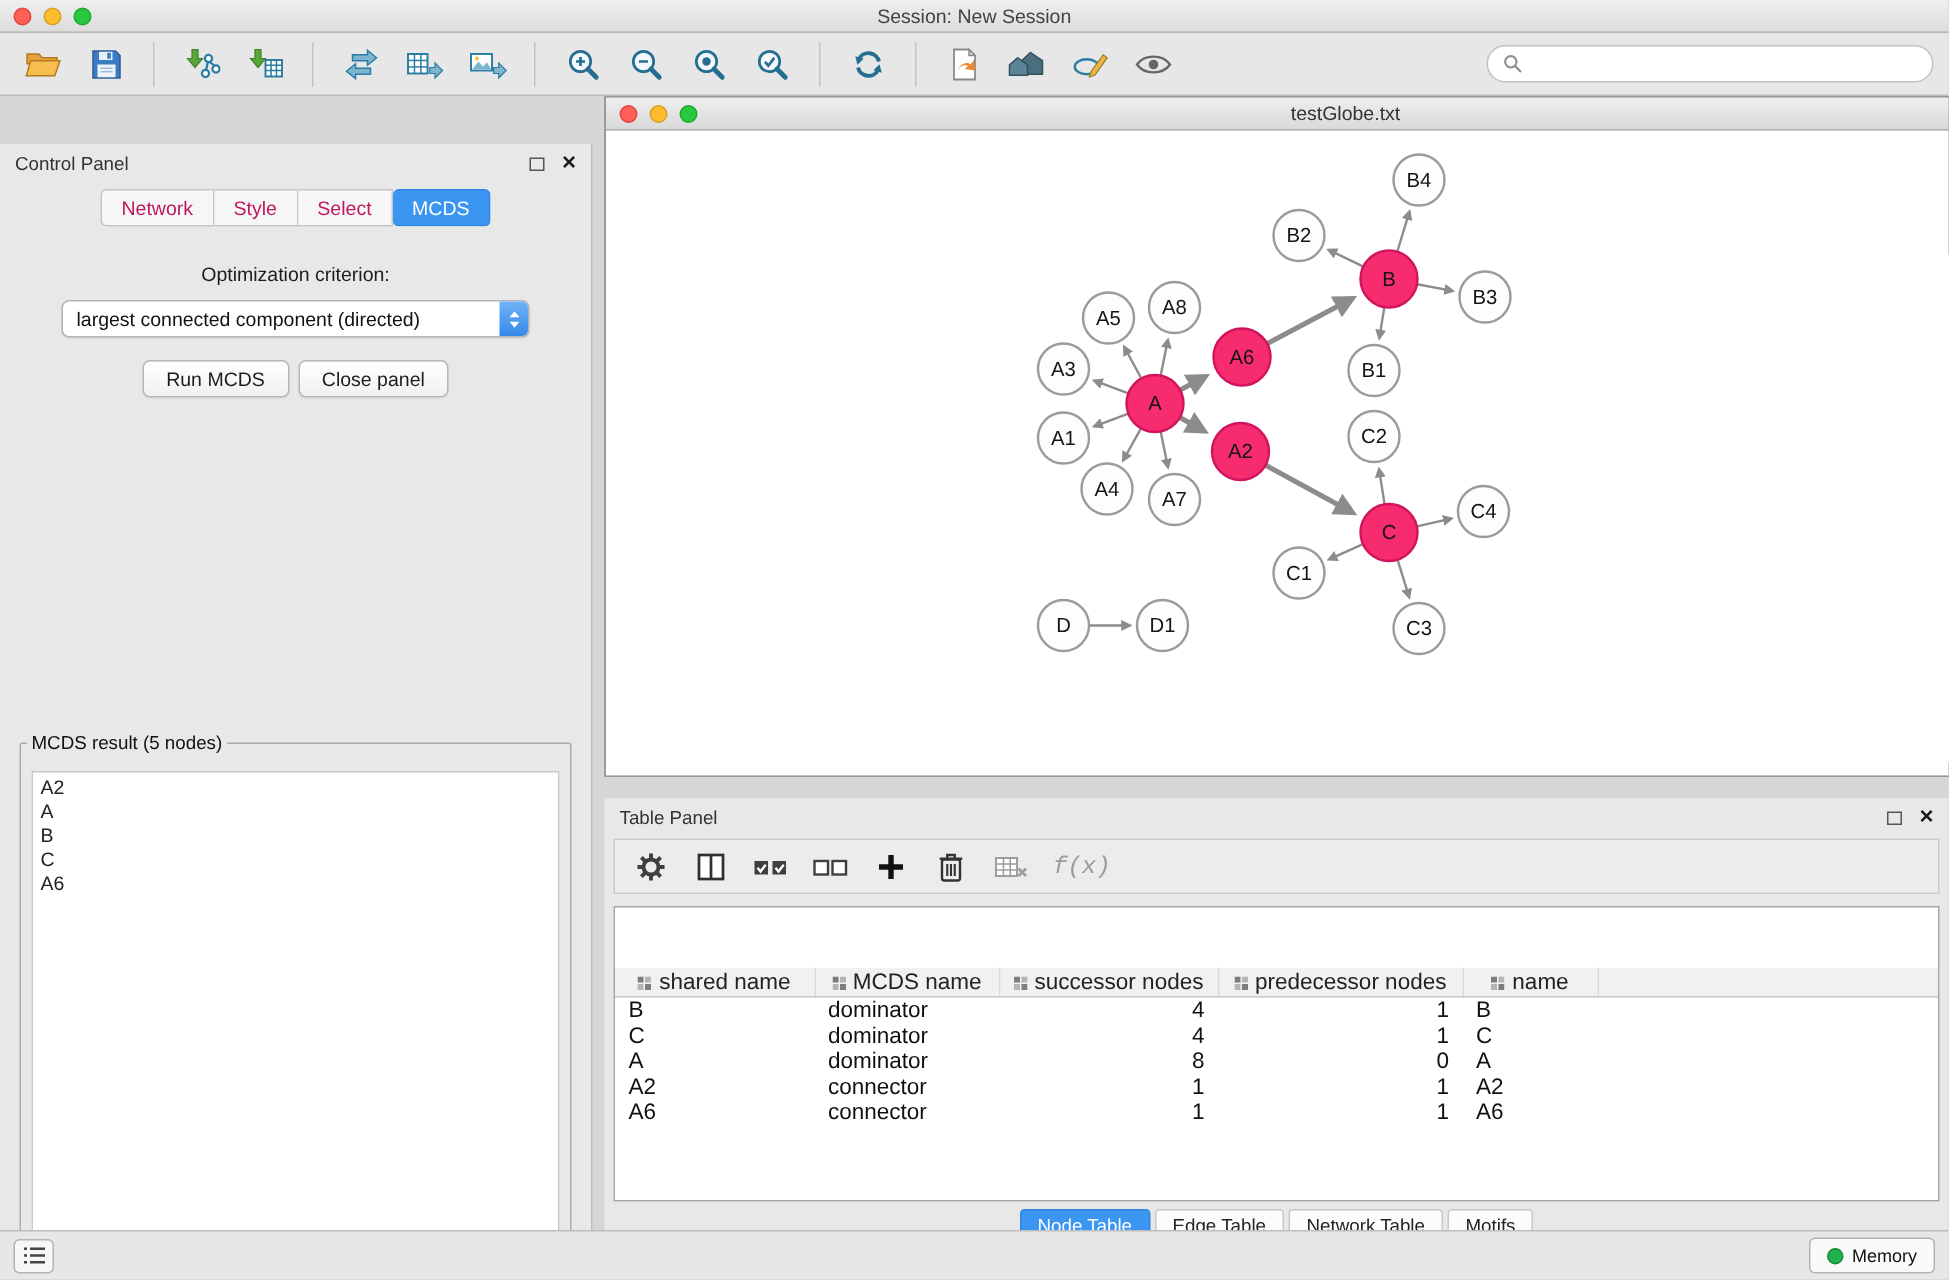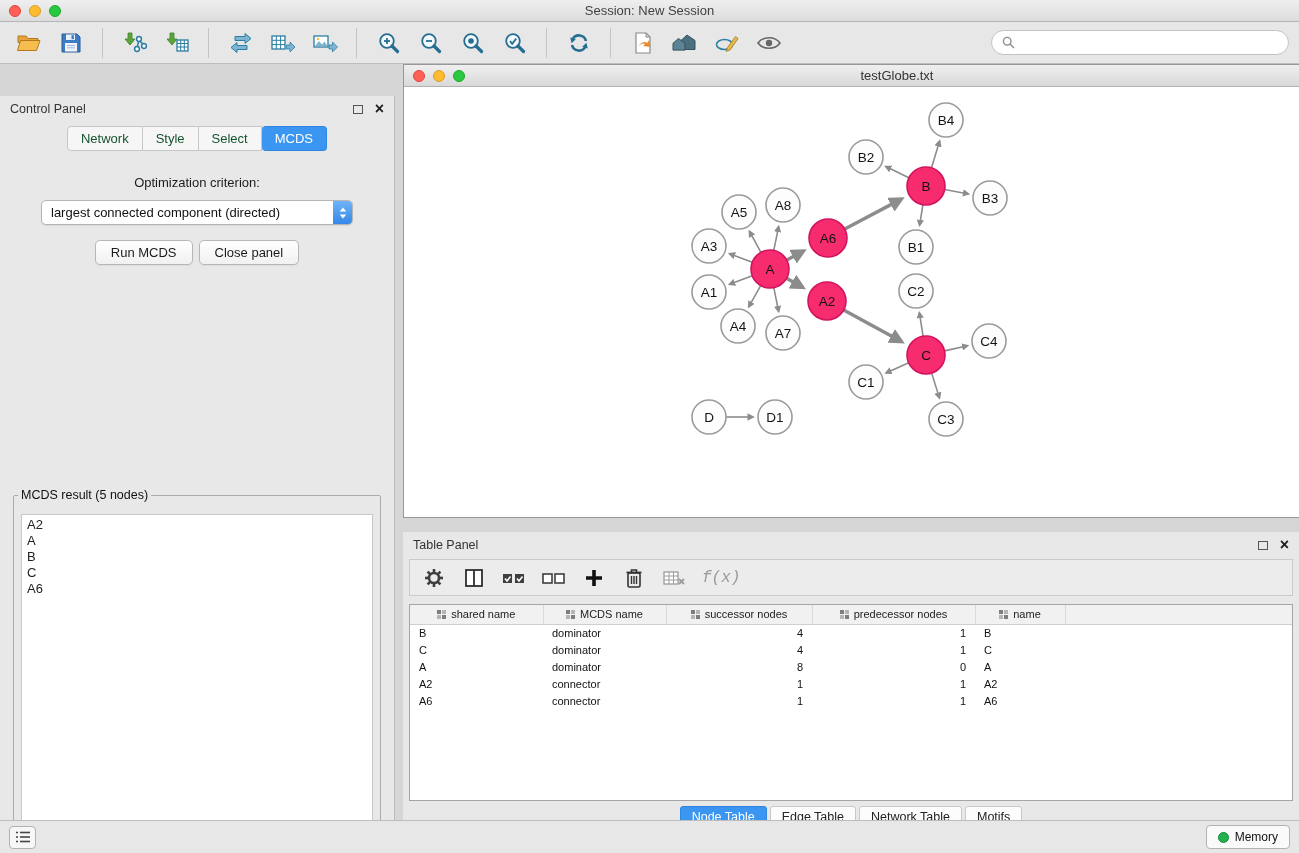--- a/index.html
+++ b/index.html
@@ -30,21 +30,21 @@
   .panel-header { height:26px; display:flex; align-items:center; padding:0 10px; font-size:12.5px; color:#333; }
   .panel-header .spacer { flex:1; }
   .float-icon { width:10px; height:9px; border:1.5px solid #555; display:inline-block; margin-right:12px; cursor:pointer; }
   .close-icon { font-weight:bold; font-size:16px; color:#1a1a1a; cursor:pointer; line-height:1; }
 
   
   .control-panel { position:absolute; left:0; top:64px; width:395px; height:756px; background:#e8e8e8;
     border-right:1px solid #bdbdbd;margin-top:32px; }
   .cp-tabs { display:flex; justify-content:center; margin-top:4px; }
   .cp-tab { padding:4px 13px; font-size:13px; background:#f6f6f6; border:1px solid #c6c6c6; border-left:none;
-    color:#14532d; cursor:pointer; }
+    color:#be185d; cursor:pointer; }
   .cp-tab:first-child { border-left:1px solid #c6c6c6; border-radius:4px 0 0 4px; }
   .cp-tab:last-child { border-radius:0 4px 4px 0; }
   .cp-tab.active { background:#3b96f2; border-color:#2f86e0; color:#fff; border-radius:4px; }
   .opt-label { text-align:center; margin-top:24px; font-size:13px; color:#1c1c1c; }
   .combo { margin:10px auto 0; width:312px; height:25px; background:#fff; border:1px solid #b5b5b5;
     border-radius:5px; display:flex; align-items:center; overflow:hidden; box-shadow:0 1px 1px rgba(0,0,0,.07); cursor:pointer; }
   .combo-text { flex:1; padding-left:9px; font-size:13px; white-space:nowrap; color:#111; }
   .combo-btn { width:19px; height:25px; background:linear-gradient(#72b5f9,#3287e6); display:flex;
     align-items:center; justify-content:center; }
   .cp-buttons { display:flex; justify-content:center; gap:6px; margin-top:15px; }
@@ -68,21 +68,21 @@
     background:repeating-linear-gradient(135deg, transparent 0 2px, #bdbdbd 2px 3.5px); }
 
   
   .table-panel { position:absolute; left:403px; top:532px; width:896px; height:302px; background:#e8e8e8; }
   .tp-toolbar { position:absolute; left:6px; right:6px; top:27px; height:37px; border:1px solid #cbcbcb;
     background:#ececec; display:flex; align-items:center; padding:0 8px; gap:8px; }
   .tp-toolbar .tbtn { width:32px; height:30px; }
   .fx-label { font-family:Liberation Mono, monospace; font-style:italic; font-size:16px; color:#9a9a9a; padding-left:4px; cursor:default; }
   .table-wrap { position:absolute; left:6px; right:6px; top:72px; bottom:33px; background:#fff;
     border:1px solid #a5a5a5; overflow:hidden; }
-  table.node-table { border-collapse:collapse; width:100%; font-size:11px; table-layout:fixed; }
+  table.node-table { border-collapse:collapse; width:100%; font-size:15px; table-layout:fixed;margin-top:40px; }
   table.node-table th { background:#f1f1f1; border-right:1px solid #dadada; border-bottom:1px solid #cfcfcf;
     font-weight:normal; height:19px; text-align:center; padding:0 4px; white-space:nowrap; overflow:hidden; color:#222; }
   table.node-table td { height:17px; padding:0 9px; white-space:nowrap; overflow:hidden; color:#111; }
   table.node-table td.right { text-align:right; }
   .tp-tabs { position:absolute; bottom:6px; left:0; right:0; display:flex; justify-content:center; gap:3px; }
   .tp-tab { font-size:12.5px; padding:3px 11px; background:#fcfcfc; border:1px solid #c8c8c8; border-radius:3px;
     cursor:pointer; color:#222; }
   .tp-tab.active { background:#3b96f2; color:#fff; border-color:#2f86e0; }
 
   

